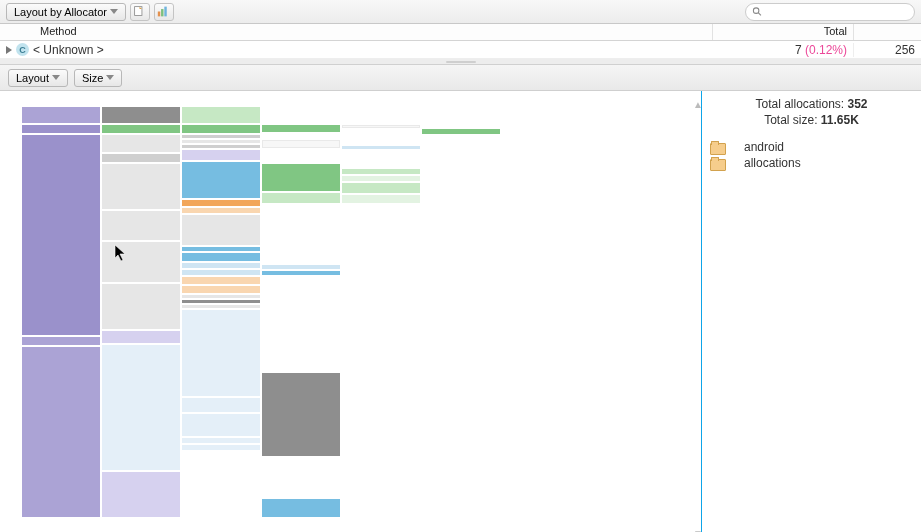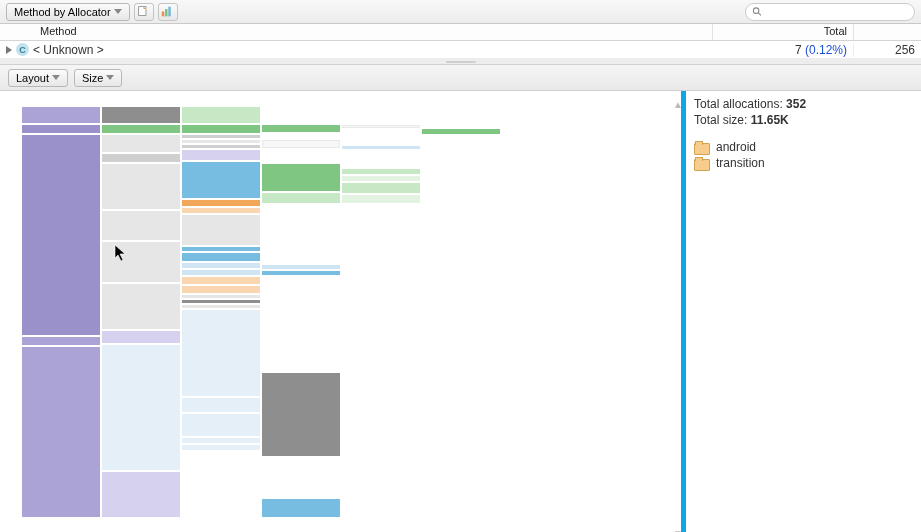--- a/index.html
+++ b/index.html
@@ -86,21 +86,21 @@
     height: 18px;
     border-bottom: 1px solid #eee;
     font-size: 12px;
     align-items: center;
   }
   .cell.method { flex:1; padding: 0 6px; display:flex; align-items:center; gap:4px;}
   .cell.count  { width:140px; text-align:right; padding-right:6px;}
   .cell.extra  { width:68px; text-align:right; padding-right:6px; border-left:1px solid #eee;}
   .disclosure { width:0;height:0;border-top:4px solid transparent;border-bottom:4px solid transparent;border-left:6px solid #777; cursor:pointer; }
   .circle-c   { width:13px;height:13px;border-radius:50%;background:#c1e3ee;display:flex;align-items:center;justify-content:center;color:#3a7d93;font-size:9px;font-weight:bold;}
-  .pct { color:#1d4ed8; }
+  .pct { color:#ec4899; }
   .splitter {
     height:6px;
     background:#ededed;
     border-bottom:1px solid #d0d0d0;
     position:relative;
     cursor: row-resize;
   }
   .splitter::after{
     content:"";position:absolute;left:50%;top:2px;transform:translateX(-50%);
     width:30px;height:2px;background:#cfcfcf;border-radius:2px;
@@ -138,27 +138,28 @@
   .c-blue     { background:#76bde1; }
   .c-blue-l   { background:#cfe5f3; }
   .c-blue-ll  { background:#e4eff8; }
   .c-orange   { background:#f2a65a; }
   .c-orange-l { background:#f9d6b0; }
   .c-gray     { background:#8e8e8e; }
   .c-gray-l   { background:#e6e6e6; }
   .c-gray-m   { background:#cfcfcf; }
   .c-white-b  { background:#f7f7f7; border:1px solid #e9e9e9; }
   .side-pane {
-    width:240px; border-left:5px solid #0ea5e9;
+    width:220px; border-left:1px solid #0ea5e9;
     padding: 6px 8px;
     font-size:12px;
+    text-align:center;
   }
   .side-pane .line { margin-bottom:2px; }
   .tree-item {
-    display:flex; align-items:center; gap:8px; padding:1px 0;
+    display:flex; align-items:center; gap:20px; padding:1px 0;
     cursor:pointer;
   }
   .pkg-icon {
     width:14px;height:12px;display:inline-block;position:relative;
   }
   .pkg-icon::before{
     content:"";position:absolute;left:0;top:2px;width:14px;height:10px;background:#f6cd8c;border:1px solid #d2a24e;border-radius:1px;
   }
   .pkg-icon::after{
     content:"";position:absolute;left:1px;top:0;width:6px;height:3px;background:#f6cd8c;border:1px solid #d2a24e;border-bottom:none;border-radius:1px 1px 0 0;
@@ -166,21 +167,21 @@
   .cursor {
     position:absolute; left:114px; top:153px; z-index:10;
   }
   .cursor svg { width:14px;height:18px; }
 </style>
 </head>
 <body>
 
 <div class="toolbar">
   <button class="btn">
-    <span>Method by Allocator</span>
+    <span>Layout by Allocator</span>
     <span class="tri"></span>
   </button>
   <div class="icon-btn">
     <svg viewBox="0 0 16 16">
         <rect x="2" y="2" width="9" height="11" fill="#fff" stroke="#888"></rect>
         <path d="M8 2 L11 5 L8 5 Z" fill="#d9a24a"></path>
       </svg>
   </div>
   <div class="icon-btn">
     <svg viewBox="0 0 16 16">
@@ -336,16 +337,16 @@
     <div class="line">
       <span>Total size: </span><b>11.65K</b>
     </div>
     <div style="height:10px"></div>
     <div class="tree-item">
       <span class="pkg-icon"></span>
       <span>android</span>
     </div>
     <div class="tree-item">
       <span class="pkg-icon"></span>
-      <span>transition</span>
+      <span>allocations</span>
     </div>
   </div>
 </div>
 
 </body></html>

